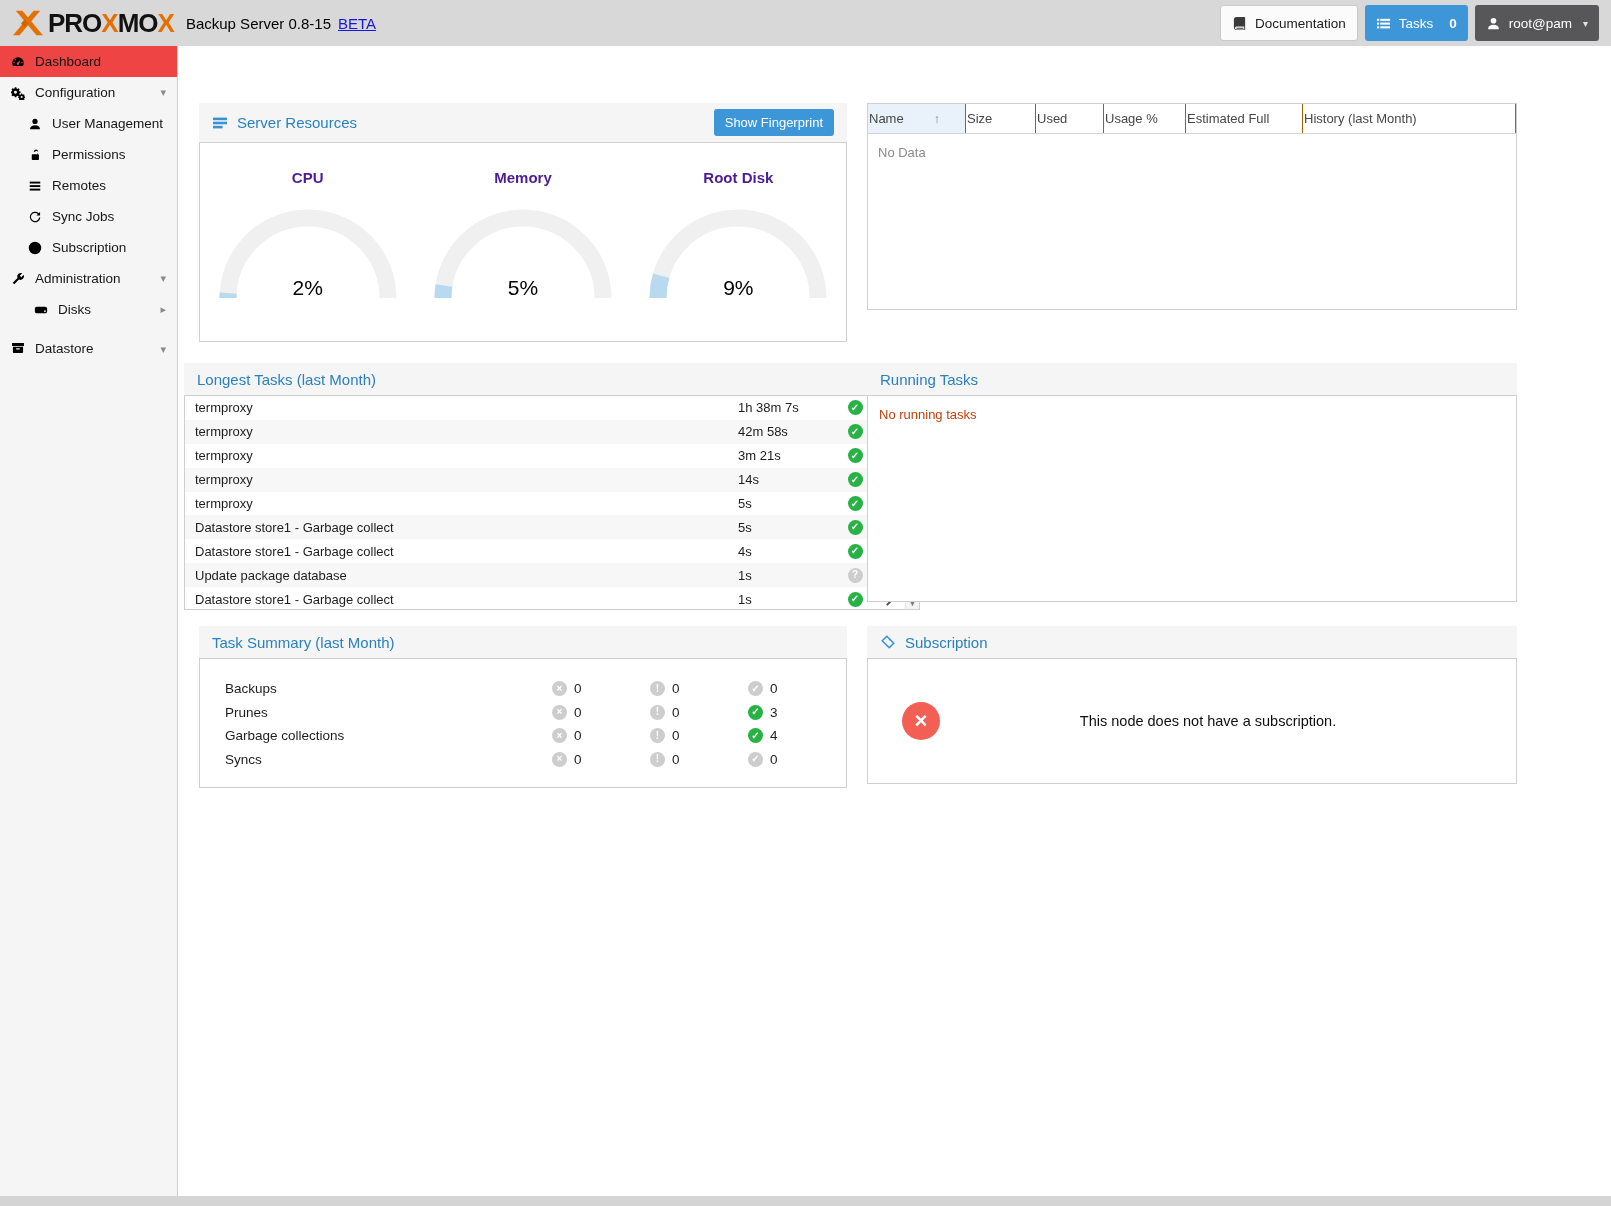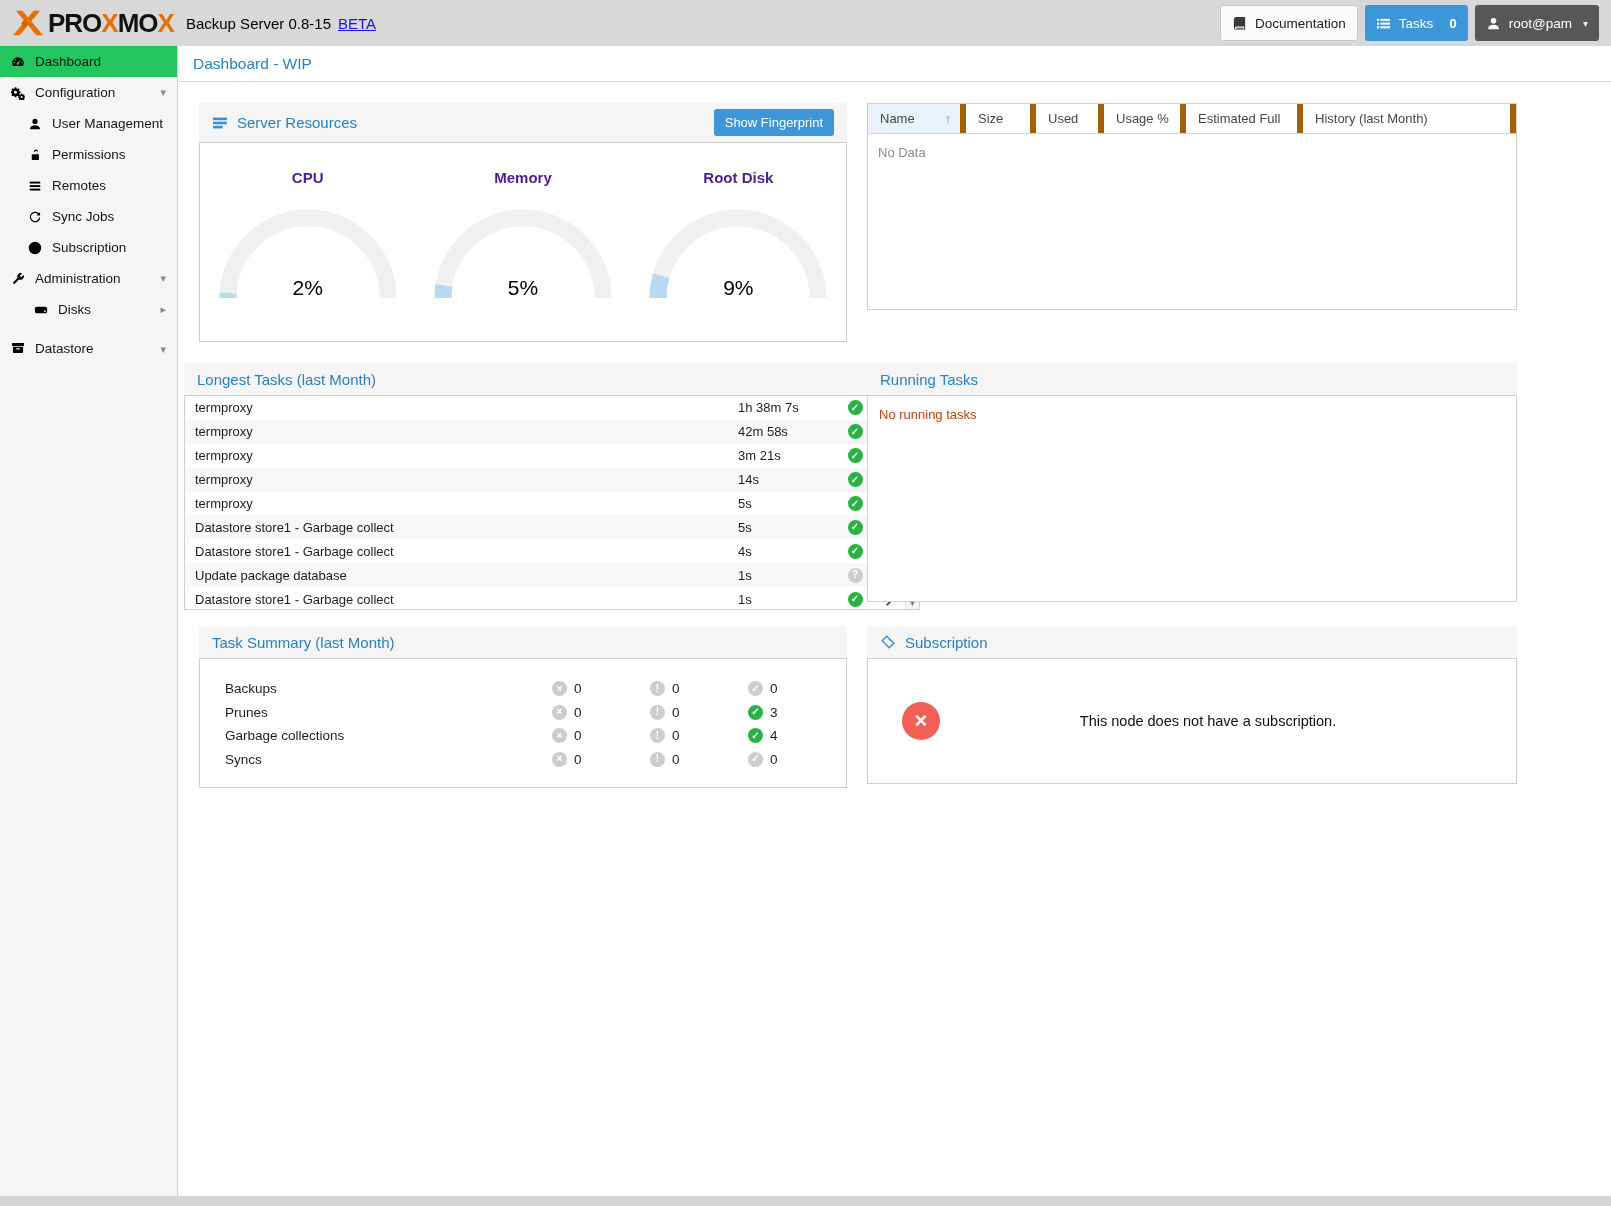--- a/index.html
+++ b/index.html
@@ -22,21 +22,21 @@
   .btn-tasks .badge{font-weight:bold;margin-left:8px;}
   .btn-user{background:#57575a;color:#fff;}
   .btn-user .dd{font-size:10px;color:#e4e4e4;margin-left:3px;}
   .tb-ic{display:inline-flex;width:15px;height:15px;}
   .tb-ic svg{width:100%;height:100%;}
 
   
   .sidebar{position:absolute;top:46px;left:0;width:178px;bottom:10px;background:#f5f5f5;
            border-right:1px solid #cfcfcf;box-sizing:border-box;}
   .side-item{height:31px;display:flex;align-items:center;cursor:pointer;color:#161616;font-size:13.5px;}
-  .side-item.selected{background:#22c55e;}
+  .side-item.selected{background:#ef4444;}
   .s-icon{width:16px;height:16px;margin-right:9px;display:inline-flex;align-items:center;justify-content:center;color:#000;flex:0 0 16px;}
   .s-icon svg{width:14px;height:14px;fill:currentColor;}
   .s-expand{margin-left:auto;margin-right:11px;color:#8a8a8a;font-size:11px;}
 
   
   .page-head{position:absolute;left:179px;top:46px;right:0;height:35px;background:#fff;
              border-bottom:1px solid #dadada;display:flex;align-items:center;padding-left:14px;
              color:#2a81c0;font-size:15.5px;}
 
   
@@ -55,22 +55,22 @@
 
   .gauge-row{display:flex;height:100%;}
   .gauge-col{flex:1;display:flex;flex-direction:column;align-items:center;padding-top:26px;}
   .g-title{font-weight:bold;font-size:15px;color:#4c1d95;}
   .g-wrap{position:relative;margin-top:20px;width:180px;height:96px;}
   .g-val{position:absolute;left:0;right:0;bottom:2px;text-align:center;font-size:21px;color:#000;}
 
   .panel-du{left:867px;top:103px;width:650px;}
   .panel-du .p-body{height:207px;}
   .du-head{display:flex;height:29px;border-bottom:1px solid #d4d4d4;}
-  .du-cell{box-sizing:border-box;border-right:6px solid #a16207;display:flex;align-items:center;
-           padding:0 12px;font-size:13px;color:#474747;background:#fff;cursor:pointer;overflow:hidden;white-space:nowrap;gap:24px;}
+  .du-cell{box-sizing:border-box;border-right:1px solid #a16207;display:flex;align-items:center;
+           padding:0 1px;font-size:13px;color:#474747;background:#fff;cursor:pointer;overflow:hidden;white-space:nowrap;gap:24px;}
   .du-cell.sorted{background:#e9f2fa;}
   .du-cell .sort{margin-left:6px;color:#6f8ca5;font-size:13px;}
   .du-empty{padding:11px 10px;color:#8b8b8b;}
 
   .panel-lt{left:184px;top:363px;width:736px;}
   .panel-lt .p-body{height:215px;}
   .lt-rows{position:absolute;top:0;left:0;right:13px;bottom:0;}
   .lt-row{height:23.9px;display:flex;align-items:center;font-size:13px;color:#1d1d1d;cursor:pointer;}
   .lt-row:nth-child(even){background:#f7f7f7;}
   .lt-name{flex:1;padding-left:10px;overflow:hidden;white-space:nowrap;}
@@ -244,21 +244,20 @@
             <svg viewBox="0 0 16 16">
               <path d="M1.2 2.4h13.6v3.2H1.2zM2.2 6.6h11.6v6.2c0 .5-.4.9-.9.9H3.1c-.5 0-.9-.4-.9-.9zm3.8 1.8v1.4h4V8.4z"></path>
             </svg>
           </span>
           <span>Datastore</span>
           <span class="s-expand">▾</span>
         </div>
       </div>
   </div>
 
-  <div class="page-head">Dashboard - WIP</div>
 
   <div class="panel panel-sr">
     <div class="p-head">
       <span class="p-ic">
         <svg viewBox="0 0 16 16" fill="#3892d4">
             <rect x="1" y="2.6" width="14" height="2.6"></rect>
             <rect x="1" y="6.7" width="14" height="2.6"></rect>
             <rect x="1" y="10.8" width="9.6" height="2.6"></rect>
           </svg>
       </span>

